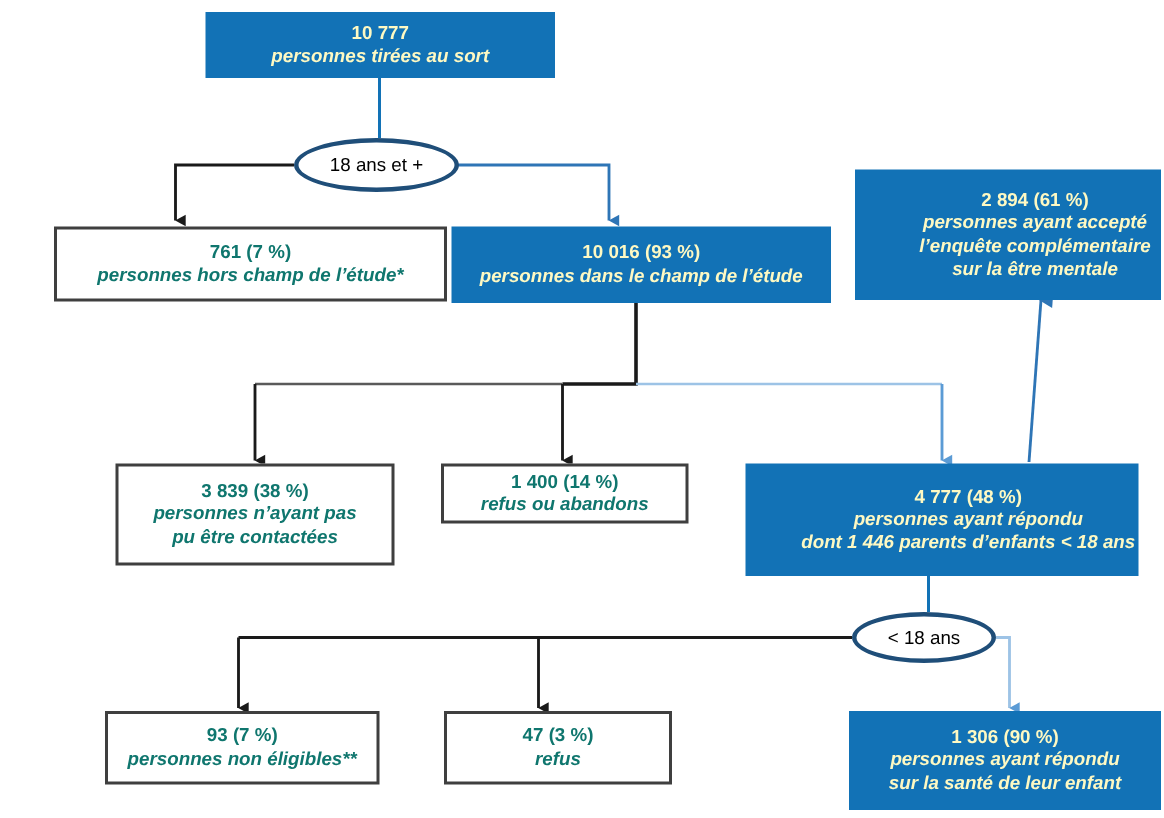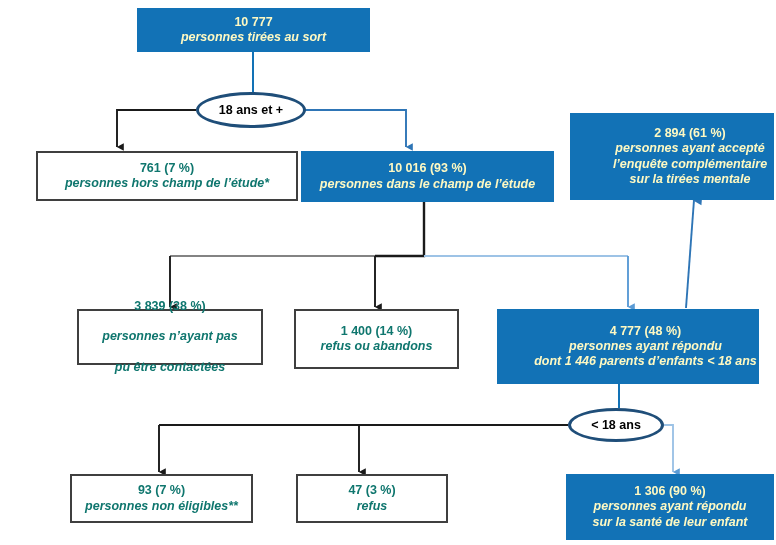--- a/index.html
+++ b/index.html
@@ -62,21 +62,21 @@
   .ellipse {
     position: absolute;
     box-sizing: border-box;
     border: 3px solid #1F4E79;
     border-radius: 50%;
     background: #ffffff;
     display: flex;
     align-items: center;
     justify-content: center;
     color: #000000;
-    font-weight: bold;
+    font-weight: normal;
     font-size: 12.5px;
     z-index: 6;
   }
 </style>
 </head>
 <body>
 
 <div id="canvas">
 
   <svg class="svg-layer" viewBox="0 0 776 545" xmlns="http://www.w3.org/2000/svg">
@@ -140,30 +140,30 @@
 
   <div class="node node-blue" style="left:301px; top:151px; width:253px; height:51px;">
     <span class="ln ln-head">10 016 (93 %)</span>
     <span class="ln ln-body">personnes dans le champ de l’étude</span>
   </div>
 
   <div class="node node-blue" style="left:570px; top:113px; width:204px; height:87px;padding-left:36px;">
     <span class="ln ln-head">2 894 (61 %)</span>
     <span class="ln ln-body">personnes ayant accepté</span>
     <span class="ln ln-body">l’enquête complémentaire</span>
-    <span class="ln ln-body">sur la tirées mentale</span>
+    <span class="ln ln-body">sur la être mentale</span>
   </div>
 
-  <div class="node node-white" style="left:77px; top:309px; width:186px; height:56px;gap:15px;">
+  <div class="node node-white" style="left:77px; top:309px; width:186px; height:68px;">
     <span class="ln ln-head">3 839 (38 %)</span>
     <span class="ln ln-body">personnes n’ayant pas</span>
     <span class="ln ln-body">pu être contactées</span>
   </div>
 
-  <div class="node node-white" style="left:294px; top:309px; width:165px; height:60px;">
+  <div class="node node-white" style="left:294px; top:309px; width:165px; height:40px;">
     <span class="ln ln-head">1 400 (14 %)</span>
     <span class="ln ln-body">refus ou abandons</span>
   </div>
 
   <div class="node node-blue" style="left:497px; top:309px; width:262px; height:75px;padding-left:35px;">
     <span class="ln ln-head">4 777 (48 %)</span>
     <span class="ln ln-body">personnes ayant répondu</span>
     <span class="ln ln-body">dont 1 446 parents d’enfants &lt; 18 ans</span>
   </div>
 

